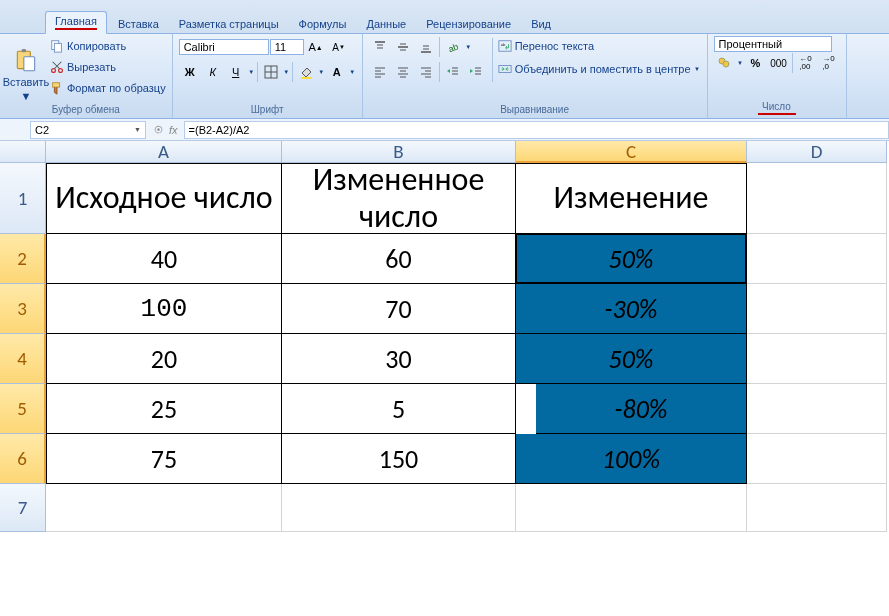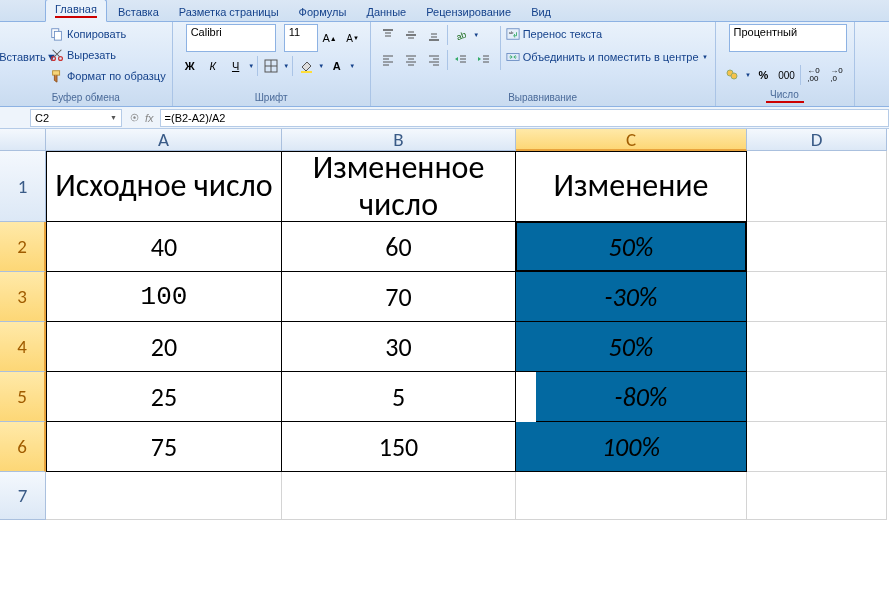--- a/index.html
+++ b/index.html
@@ -1,45 +1,45 @@
 <!DOCTYPE html>
 <html><head>
 <meta charset="utf-8">
 <style>
 * { box-sizing: border-box; margin: 0; padding: 0; }
 body { font-family: "Segoe UI", Tahoma, sans-serif; font-size: 11px; background: #fff; color: #000; width: 889px; }
 
 
-.tabs { display: flex; align-items: flex-end; height: 22px; background: linear-gradient(#dbe7f5,#cfe0f2); border-bottom: 1px solid #8db2e3; padding-left: 45px; gap: 2px; }
+.tabs { display: flex; align-items: flex-end; height: 34px; background: linear-gradient(#dbe7f5,#cfe0f2); border-bottom: 1px solid #8db2e3; padding-left: 45px; gap: 2px; }
 .tab { padding: 3px 9px 3px 9px; font-size: 11px; color: #15428b; cursor: pointer; border-top-left-radius: 3px; border-top-right-radius: 3px; }
 .tab.active { background: #eaf2fb; border: 1px solid #8db2e3; border-bottom: 1px solid #eaf2fb; margin-bottom: -1px; }
 .tab.active .underline { display: block; height: 2px; background: #c00; margin-top: 1px; }
 .underline { display: none; }
 
 
 .ribbon { display: flex; height: 85px; background: linear-gradient(#eaf2fb,#d6e5f7 60%,#c9dbf0); border-bottom: 1px solid #8db2e3; }
 .group { border-right: 1px solid #aac4e6; padding: 2px 6px 0 6px; display: flex; flex-direction: column; position: relative; }
 .group-body { flex: 1; display: flex; gap: 4px; }
 .group-title { text-align: center; font-size: 10px; color: #4a6a99; padding: 2px 0 3px 0; }
 .group-title.red-underline::after { content: ""; display: block; width: 38px; height: 2px; background: #c00; margin: 1px auto 0 auto; }
-.big-btn { width: 40px; display: flex; flex-direction: row; align-items: center; justify-content: center; gap: 2px; }
+.big-btn { width: 40px; display: flex; flex-direction: column; align-items: center; justify-content: flex-end; gap: 2px; }
 .big-btn .icon { width: 28px; height: 26px; }
 .big-btn span { font-size: 11px; color: #15428b; }
 .small-row { display: flex; align-items: center; gap: 3px; height: 20px; font-size: 11px; color: #15428b; }
 .small-row .icon { width: 14px; height: 14px; }
 .col { display: flex; flex-direction: column; gap: 1px; }
 .row { display: flex; gap: 1px; align-items: center; }
-.font-sel { height: 28px; border: 1px solid #8db2e3; background: #fff; font-size: 11px; padding: 1px 16px 1px 4px; position: relative; margin-left: 7px; }
+.font-sel { height: 16px; border: 1px solid #8db2e3; background: #fff; font-size: 11px; padding: 1px 16px 1px 4px; position: relative; }
 .btn { width: 22px; height: 22px; border: 1px solid transparent; border-radius: 2px; display: flex; align-items: center; justify-content: center; font-size: 11px; background: transparent; }
 .sep { width: 1px; height: 20px; background: #aac4e6; margin: 0 1px; }
 .dropdown-arrow { width: 7px; display: flex; align-items: center; justify-content: center; font-size: 6px; color: #15428b; }
 
 
 .formula-bar { display: flex; align-items: center; height: 22px; border-bottom: 1px solid #b5cbe7; background: #eef4fb; font-size: 11px; }
-.namebox { width: 92px; border: 1px solid #b5cbe7; background: #fff; margin: 1px 2px 1px 30px; height: 18px; padding: 1px 4px; display: flex; align-items: center; justify-content: space-between; }
+.namebox { width: 116px; border: 1px solid #b5cbe7; background: #fff; margin: 1px 2px 1px 30px; height: 18px; padding: 1px 4px; display: flex; align-items: center; justify-content: space-between; }
 .fx-controls { display: flex; align-items: center; gap: 6px; padding: 0 6px; color: #888; }
 .formula-input { flex: 1; background: #fff; height: 18px; border: 1px solid #b5cbe7; padding: 1px 4px; display: flex; align-items: center; }
 
 
 .sheet { display: grid; grid-template-columns: 46px 236px 234px 231px 140px; font-family: Calibri, sans-serif; }
 .hdr { background: linear-gradient(#f4f8fd,#dce8f6); border-right: 1px solid #aac0de; border-bottom: 1px solid #aac0de; height: 22px; display: flex; align-items: center; justify-content: center; font-size: 19px; color: #3a5b87; }
 .hdr.sel { background: linear-gradient(#ffe9a8,#fdd776); border-bottom: 2px solid #e8a33d; color: #a05c00; }
 .corner { background: linear-gradient(#f4f8fd,#dce8f6); border-right: 1px solid #aac0de; border-bottom: 1px solid #aac0de; }
 .rowhdr { background: linear-gradient(#f4f8fd,#dce8f6); border-right: 1px solid #aac0de; border-bottom: 1px solid #aac0de; display: flex; align-items: center; justify-content: center; font-size: 19px; color: #3a5b87; }
 .rowhdr.sel { background: linear-gradient(#ffe9a8,#fdd776); border-right: 2px solid #e8a33d; color: #a05c00; }
@@ -242,21 +242,21 @@
             </svg>
           <span>Объединить и поместить в центре</span>
           <span class="dropdown-arrow">▼</span>
         </div>
       </div>
     </div>
     <div class="group-title">Выравнивание</div>
   </div>
 
   <div class="group" style="min-width:130px;">
-    <div class="group-body col" style="gap:12px;">
+    <div class="group-body col" style="gap:0;">
       <div class="font-sel" style="width:118px;">Процентный</div>
       <div class="row">
         <div class="btn">
             <svg width="14" height="14">
               <circle cx="4" cy="5" r="3" fill="#f7c24a" stroke="#9a6"></circle>
               <circle cx="8" cy="8" r="3" fill="#f7c24a" stroke="#9a6"></circle>
             </svg>
           </div>
         <div class="dropdown-arrow">▼</div>
         <div class="btn" style="font-weight:bold;">%</div>

